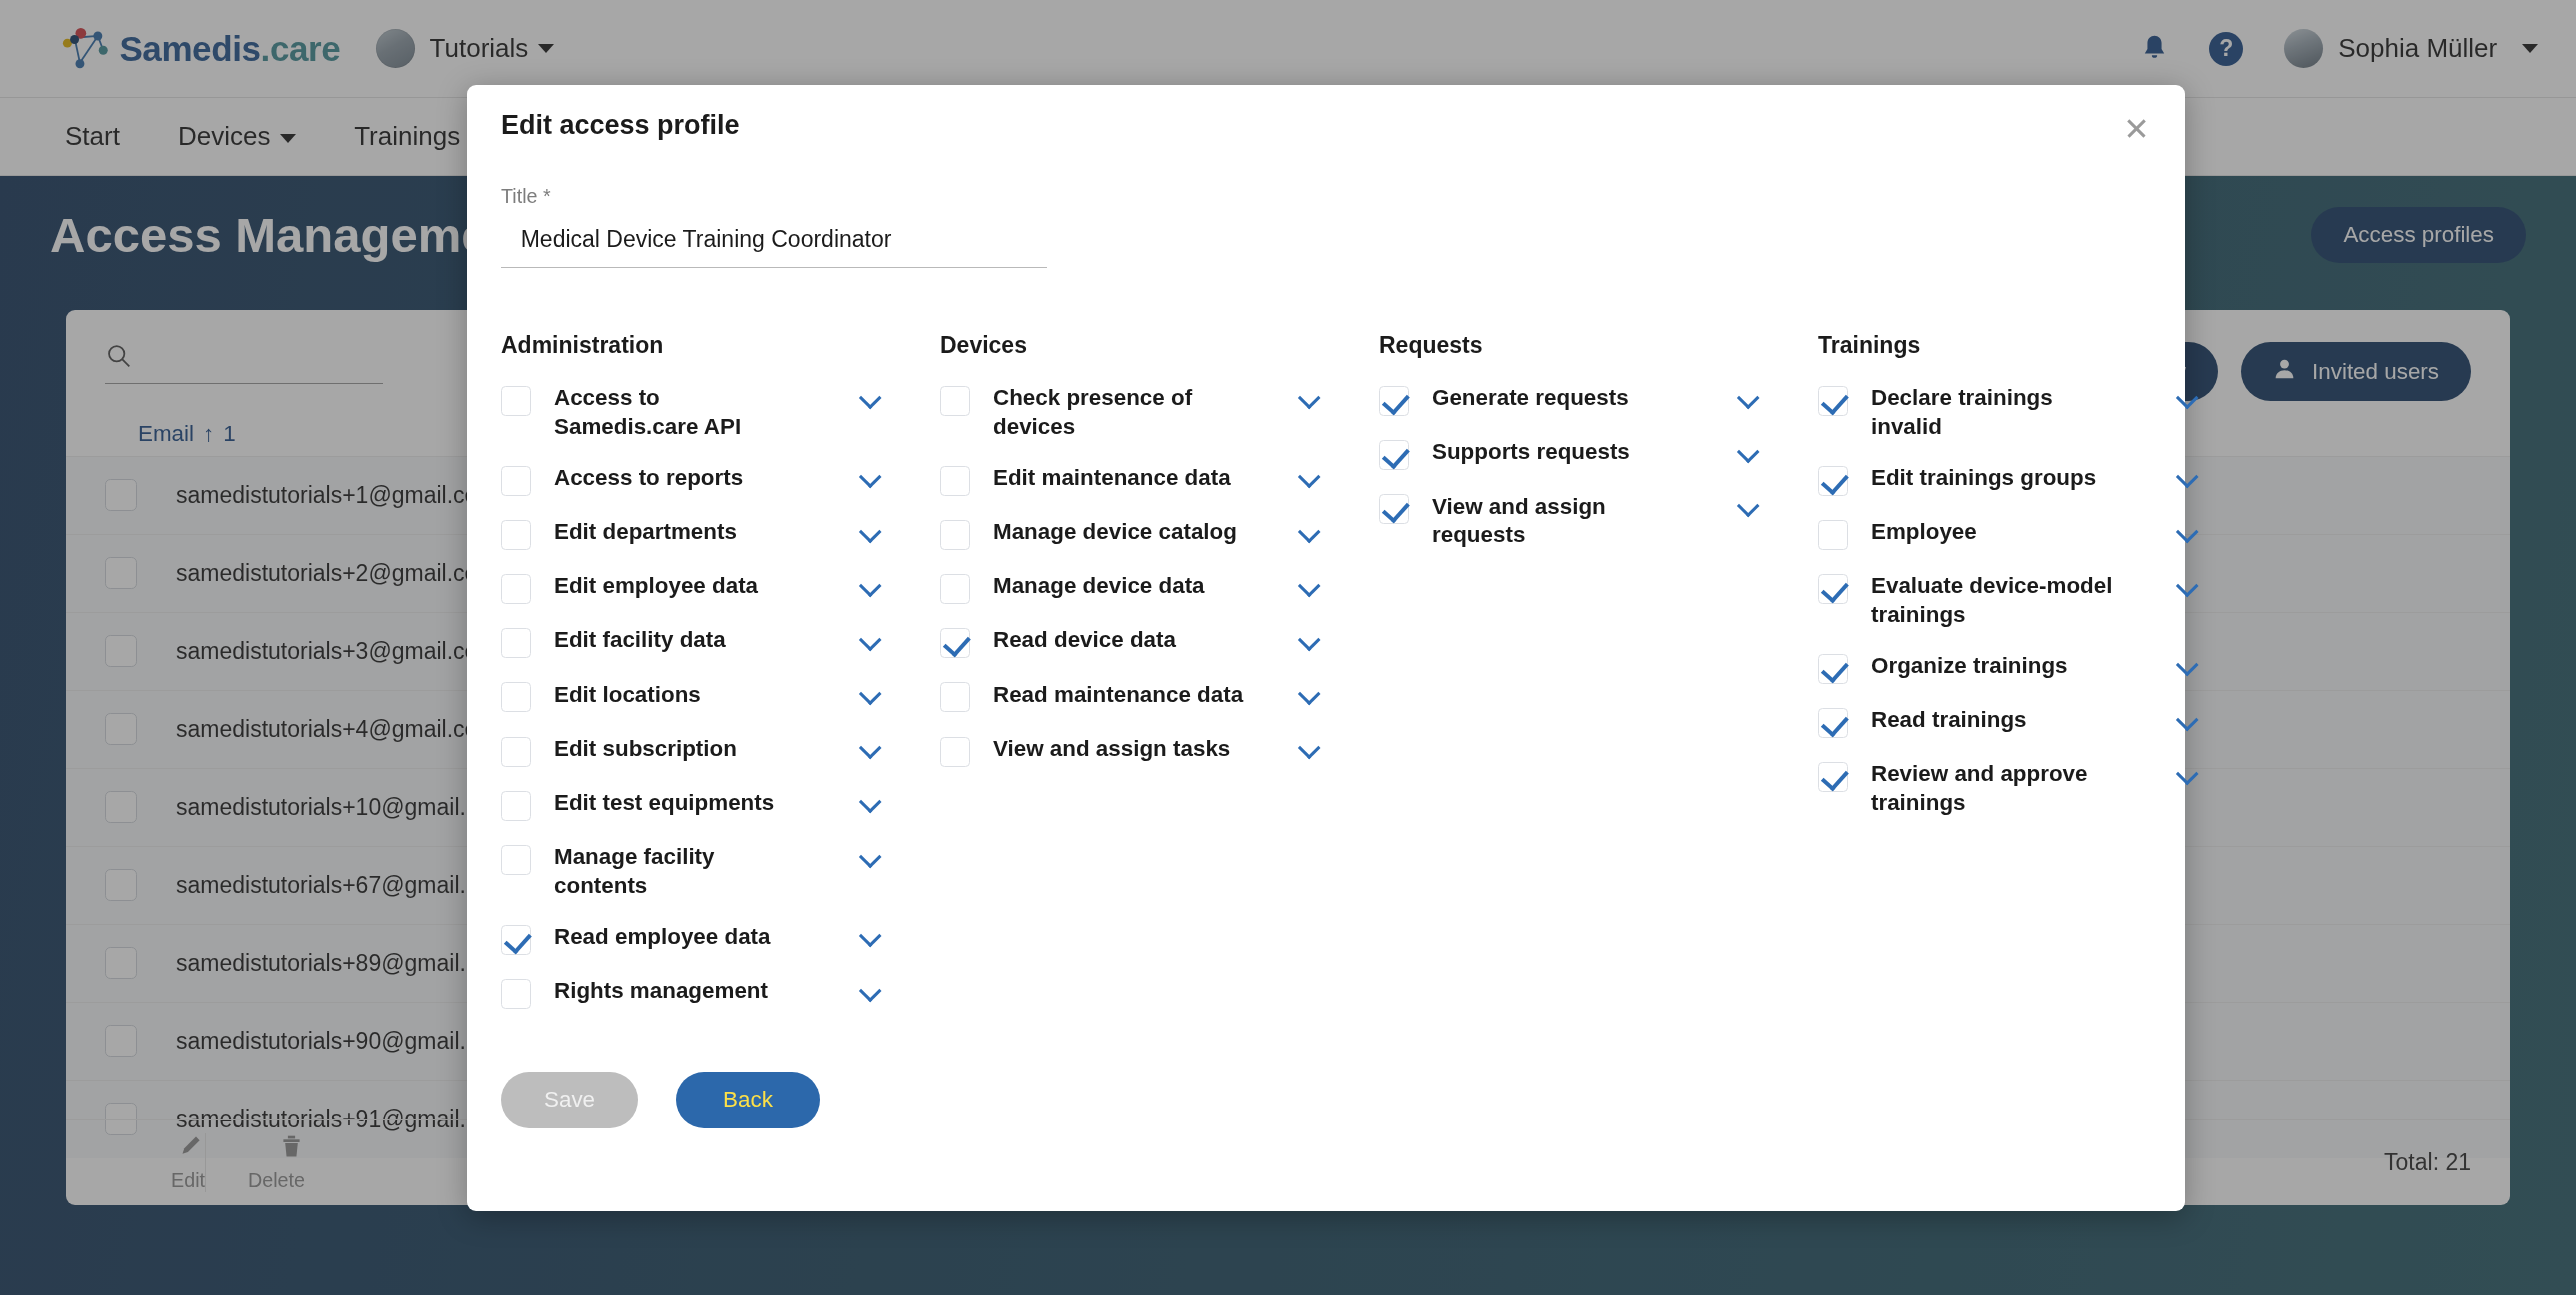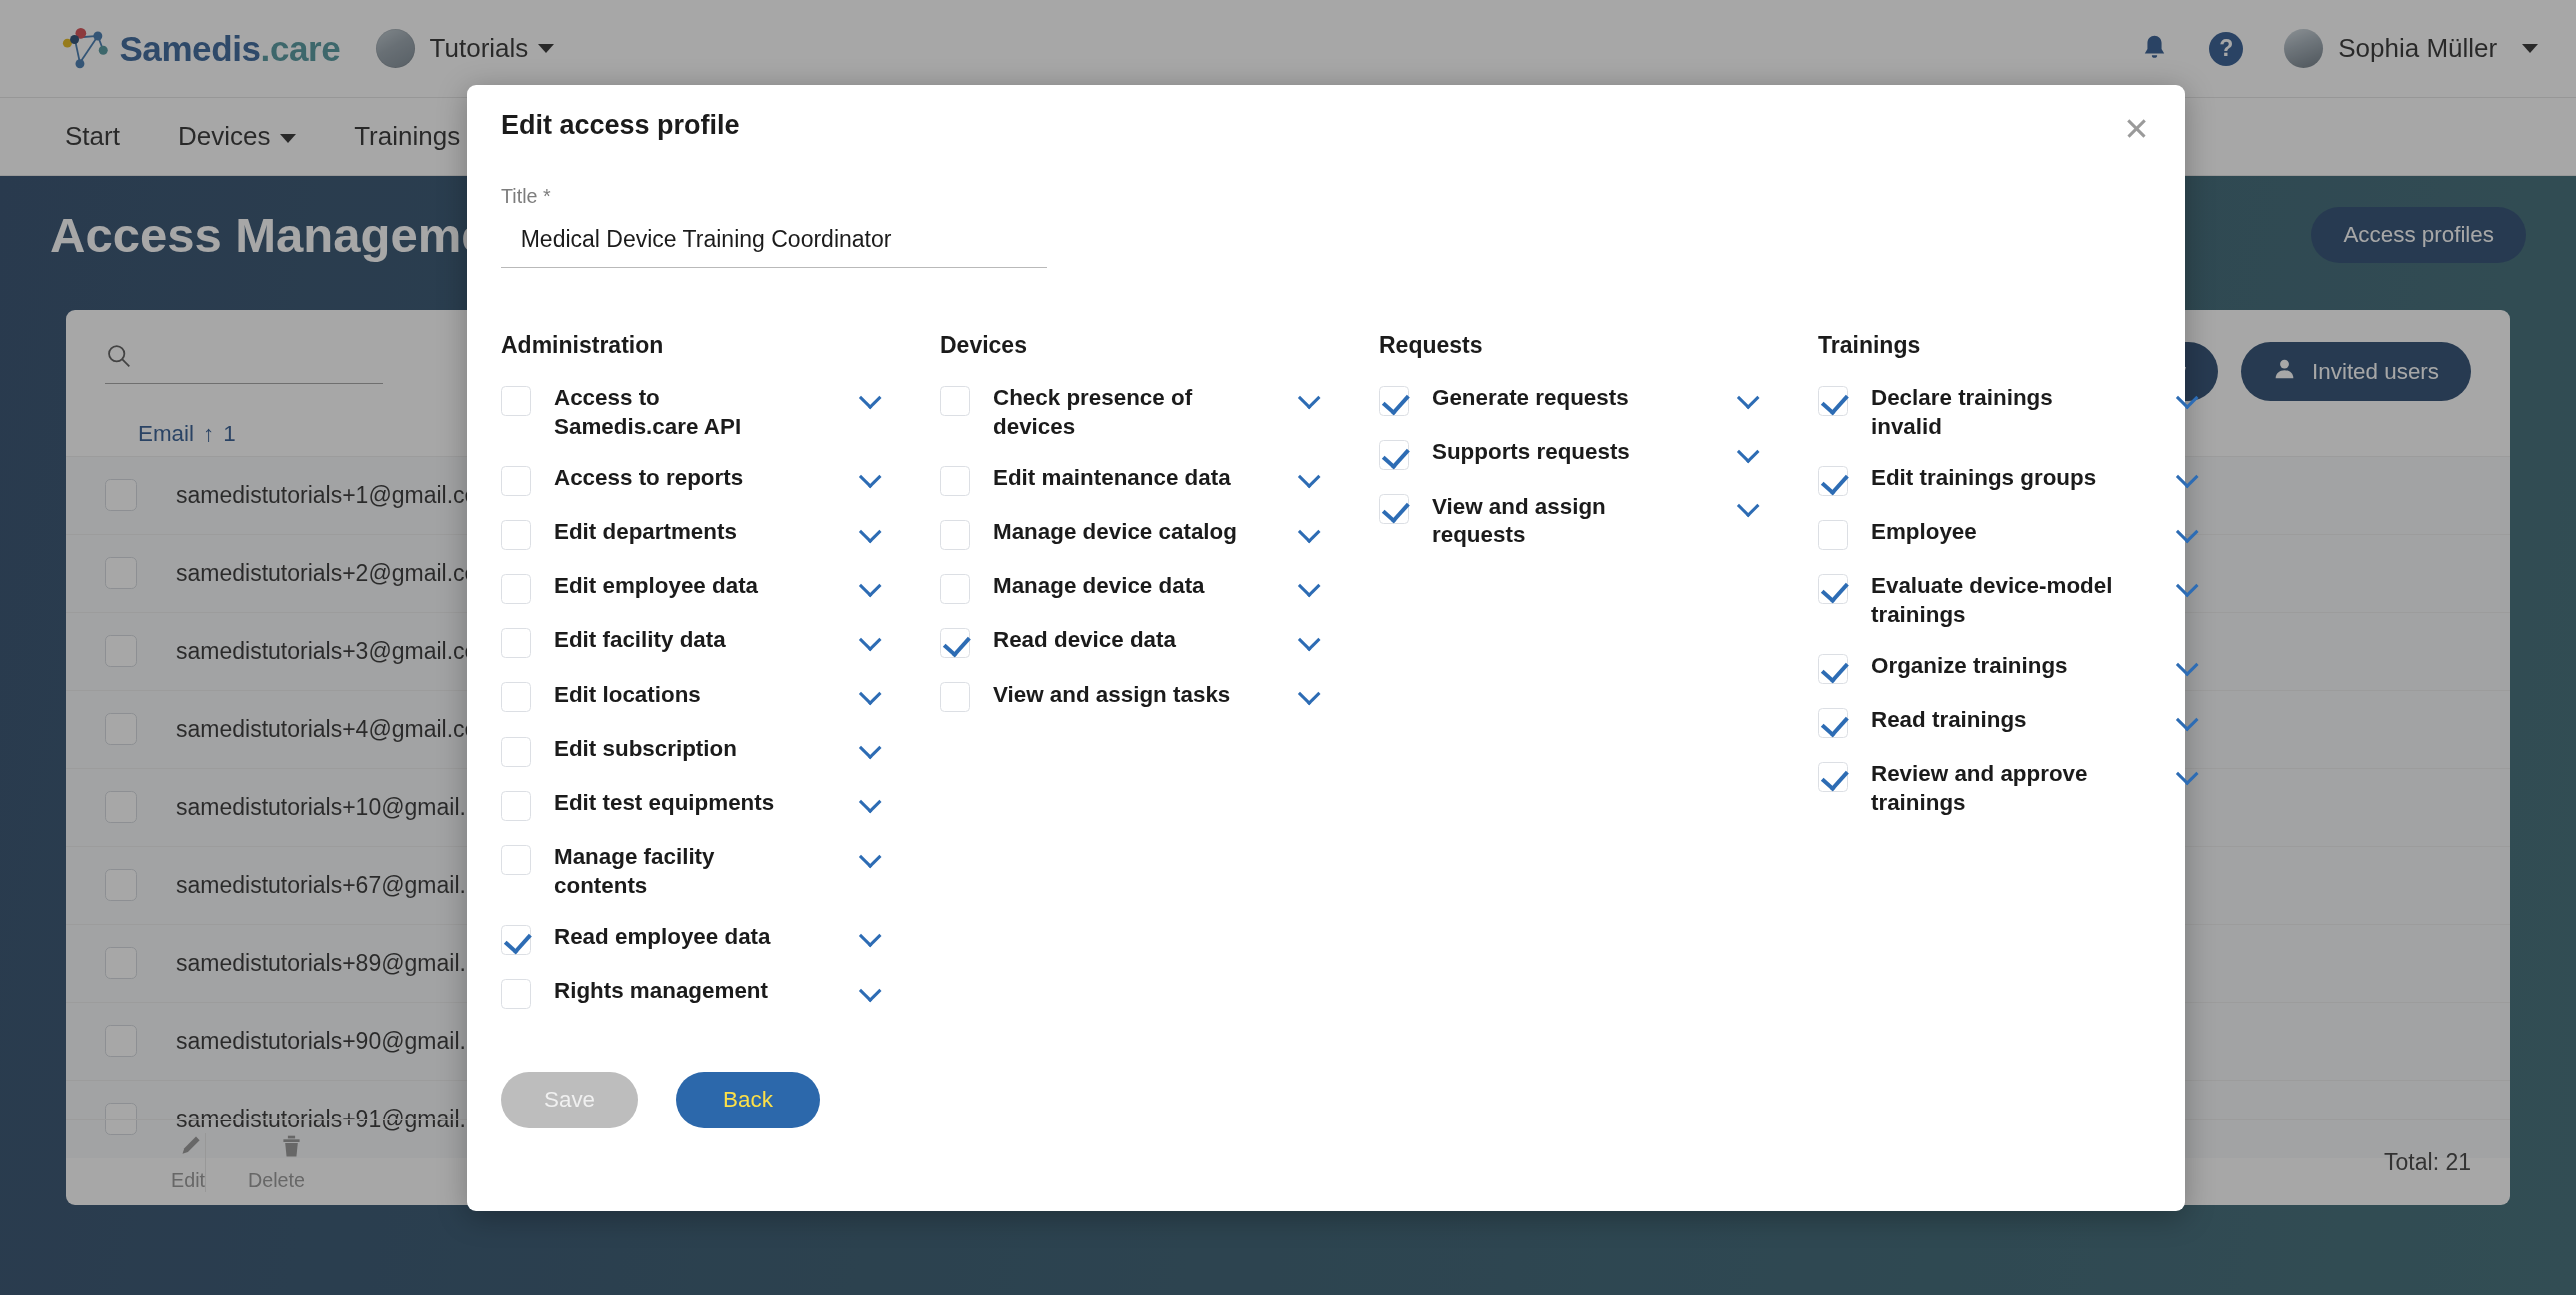--- a/index.html
+++ b/index.html
@@ -431,20 +431,25 @@
             <span class="perm-label">Manage device data</span>
             <span class="chev"></span>
           </div>
           <div class="perm-item">
             <span class="cb checked"></span>
             <span class="perm-label">Read device data</span>
             <span class="chev"></span>
           </div>
           <div class="perm-item">
             <span class="cb"></span>
+            <span class="perm-label">Read maintenance data</span>
+            <span class="chev"></span>
+          </div>
+          <div class="perm-item">
+            <span class="cb"></span>
             <span class="perm-label">View and assign tasks</span>
             <span class="chev"></span>
           </div>
         </div>
         <div>
           <div class="perm-col-title">Requests</div>
           <div class="perm-item">
             <span class="cb checked"></span>
             <span class="perm-label">Generate requests</span>
             <span class="chev"></span>

